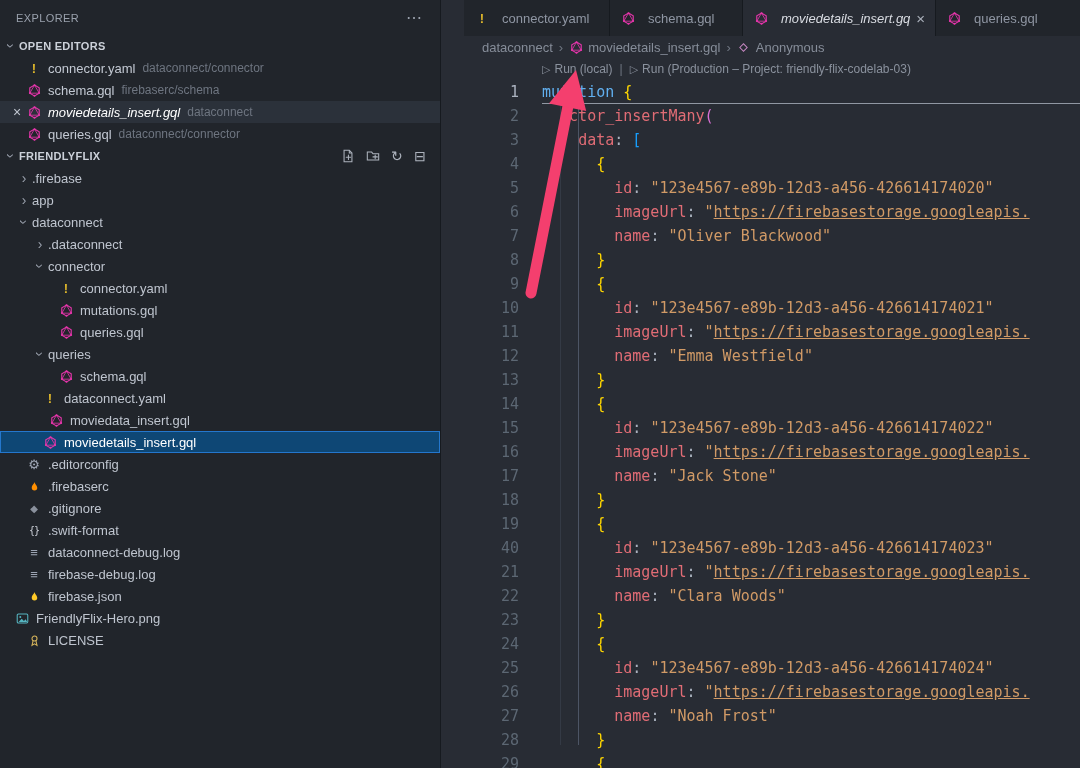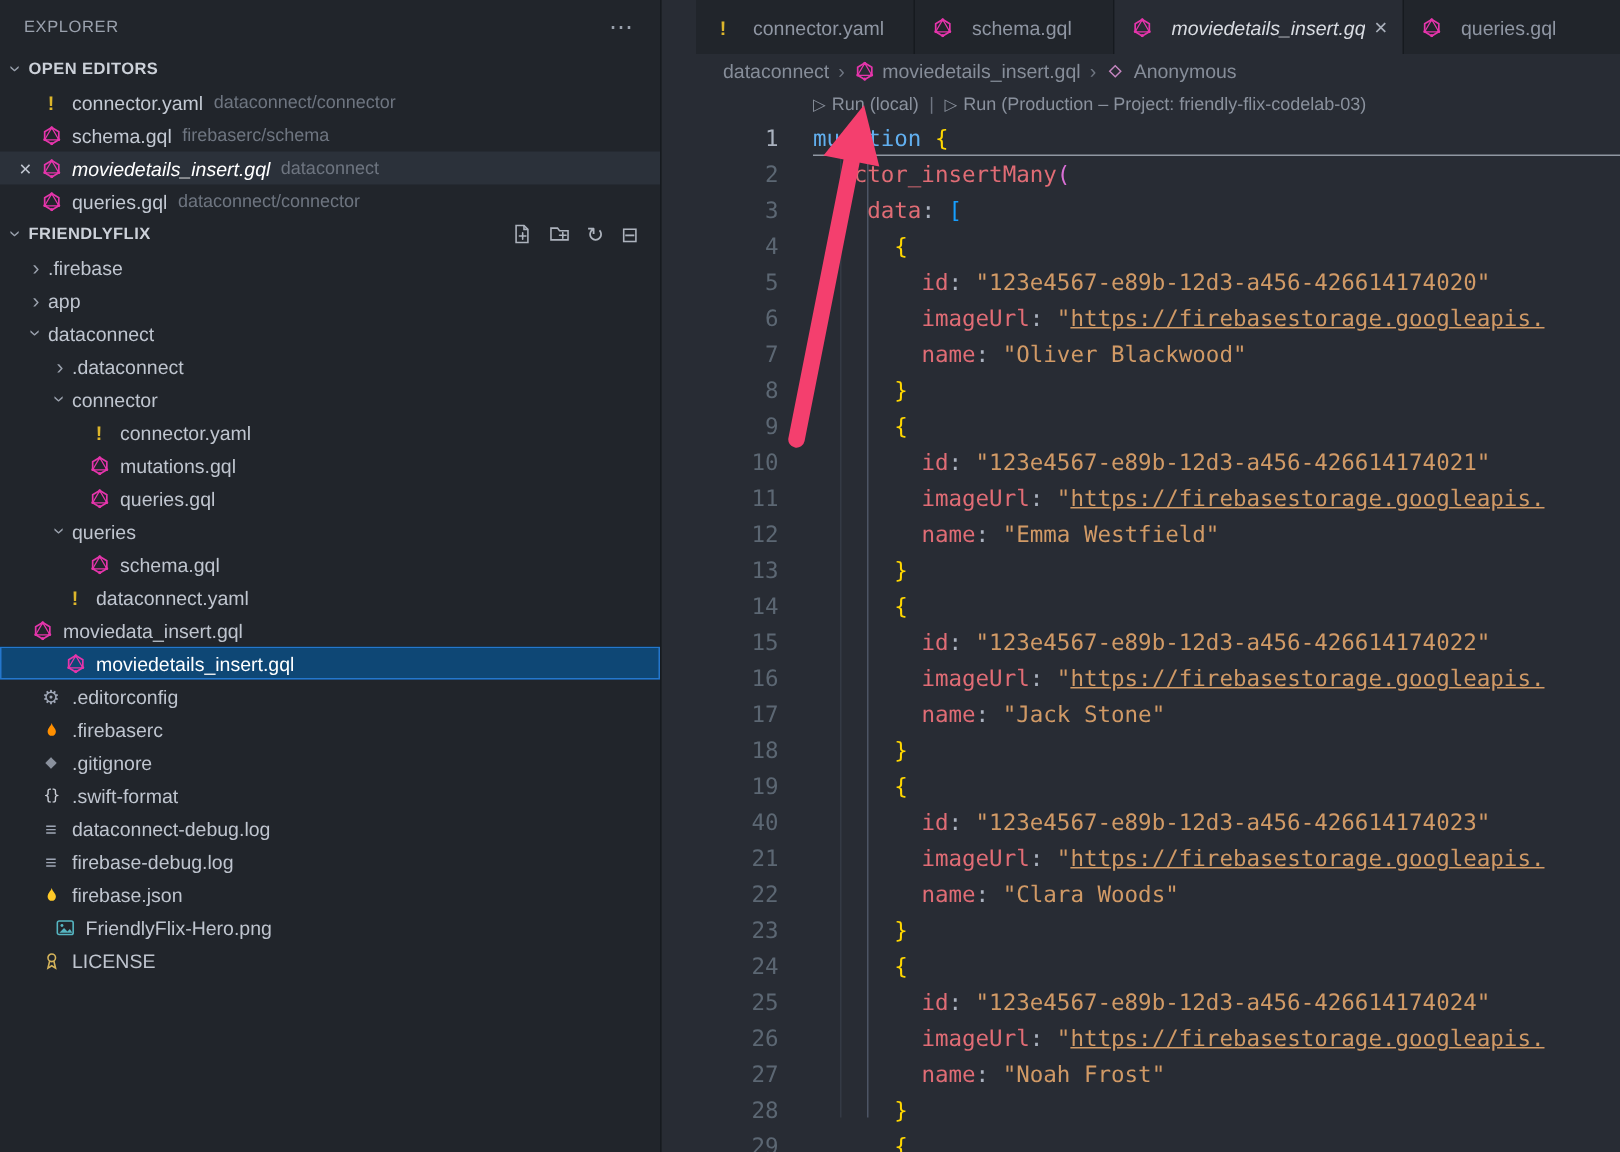--- a/index.html
+++ b/index.html
@@ -259,21 +259,21 @@
             </svg>
           </span>
           <span class="name">schema.gql</span>
         </div>
         <div class="trow" style="padding-left: 42px;">
           <span class="ico">
             <span class="ic-warn">!</span>
           </span>
           <span class="name">dataconnect.yaml</span>
         </div>
-        <div class="trow" style="padding-left: 20px;">
+        <div class="trow" style="padding-left: 48px;">
           <span class="ico">
             <svg viewBox="0 0 16 16" width="13" height="13">
               <path d="M8 1.3 13.8 4.7v6.6L8 14.7 2.2 11.3V4.7z" fill="none" stroke="#e535ab" stroke-width="1.4"></path>
               <path d="M2.2 11.3 8 1.3l5.8 10z" fill="none" stroke="#e535ab" stroke-width="1"></path>
               <circle cx="8" cy="1.6" r="1.3" fill="#e535ab"></circle>
               <circle cx="13.6" cy="11.1" r="1.3" fill="#e535ab"></circle>
               <circle cx="2.4" cy="11.1" r="1.3" fill="#e535ab"></circle>
               <circle cx="8" cy="14.4" r="1.3" fill="#e535ab"></circle>
             </svg>
           </span>
@@ -331,21 +331,21 @@
           <span class="name">firebase-debug.log</span>
         </div>
         <div class="trow" style="padding-left: 26px; text-align: right;">
           <span class="ico">
             <svg viewBox="0 0 16 16" width="13" height="13">
               <path d="M8 1.2C8.6 4.2 4.6 6 4.6 9.6a3.4 3.4 0 0 0 6.8 0C11.4 6.4 7.6 4.8 8 1.2z" fill="#ffca28"></path>
             </svg>
           </span>
           <span class="name">firebase.json</span>
         </div>
-        <div class="trow" style="padding-left: 35px;">
+        <div class="trow" style="padding-left: 14px;">
           <span class="ico">
             <svg viewBox="0 0 16 16" width="13" height="13">
               <rect x="1.5" y="2.5" width="13" height="11" rx="1.5" fill="none" stroke="#56b6c2" stroke-width="1.3"></rect>
               <circle cx="5.3" cy="6.2" r="1.2" fill="#56b6c2"></circle>
               <path d="M3.2 12.2 7 8.2l2.8 2.8 2-2 2 3.2z" fill="#56b6c2"></path>
             </svg>
           </span>
           <span class="name">FriendlyFlix-Hero.png</span>
         </div>
         <div class="trow" style="padding-left: 26px;">

